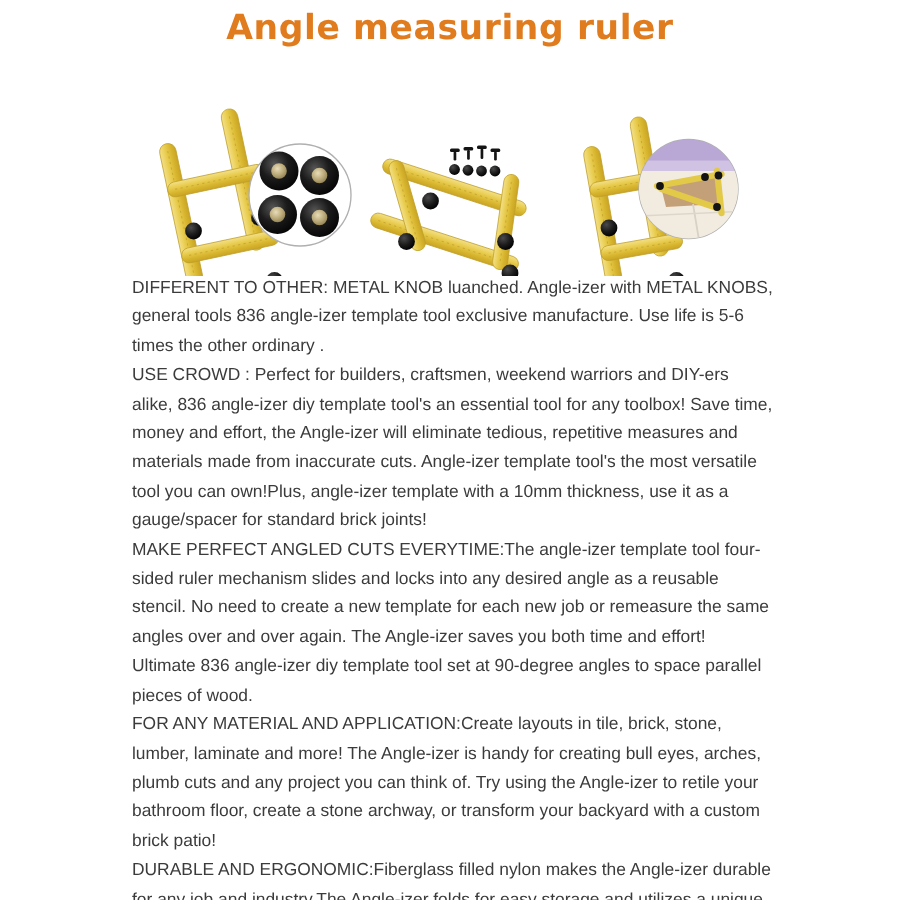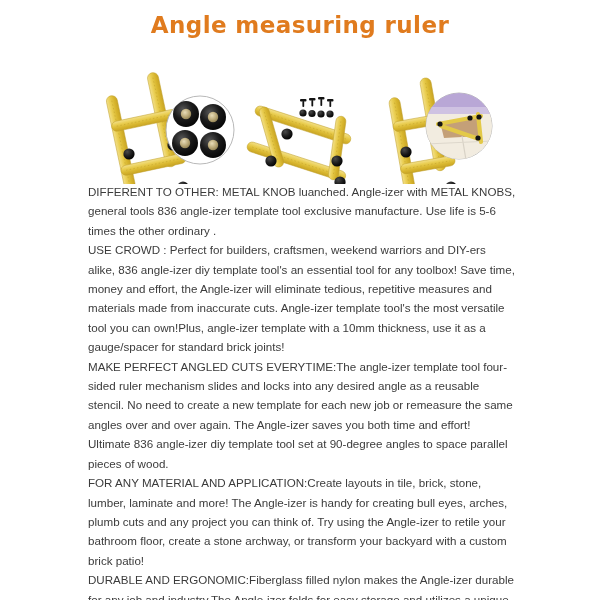--- a/index.html
+++ b/index.html
@@ -13,21 +13,21 @@
     font-family: "Liberation Sans", sans-serif;
     overflow: hidden;
     position: relative;
   }
 
   
   .title-bar {
     width: 100%;
     height: 44px;
     display: flex;
-    align-items: center;
+    align-items: flex-start;
     justify-content: center;
     box-sizing: border-box;
     padding-top: 6px;
   }
   .title-text {
     font-size: 23px;
     font-weight: bold;
     color: #e07b1e;
     letter-spacing: 0.4px;
     font-family: "DejaVu Sans", sans-serif;

